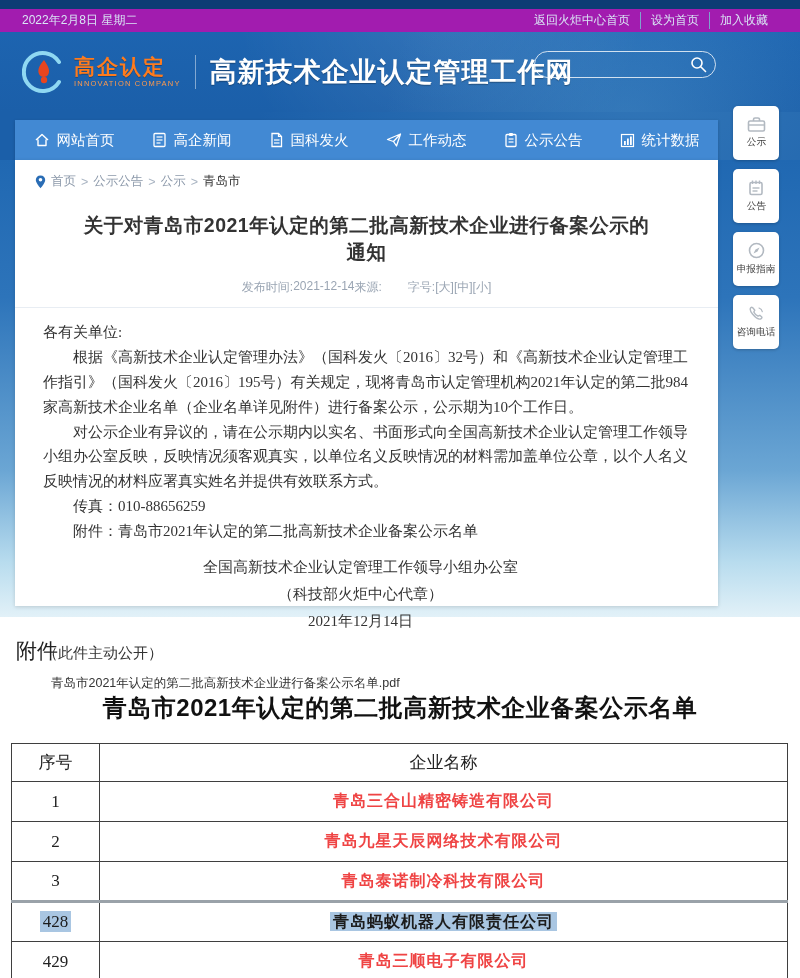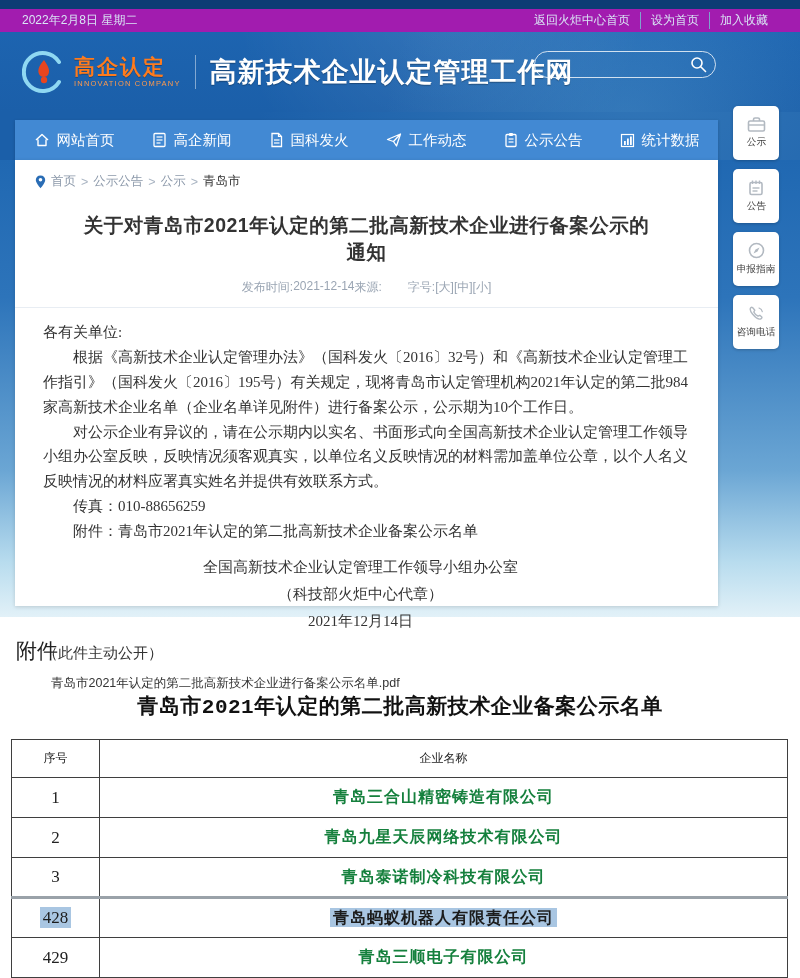--- a/index.html
+++ b/index.html
@@ -125,35 +125,35 @@
     font-size:12.5px; color:#333; margin:9px 0 0 36px; cursor:pointer; display:inline-block;
   }
 
   
   .attach-section { background:#fff; padding-top:20px; }
   .attach-label {
     font-family:"Liberation Serif","DejaVu Serif",serif;
     font-size:21px; color:#222; margin-left:16px;
   }
   .table-title {
-    text-align:center; font-family:Liberation Mono, monospace;
-    font-size:21px; font-weight:bold; color:#111; margin-top:27px; letter-spacing:.5px;
+    text-align:center; font-family:Liberation Sans, sans-serif;
+    font-size:24px; font-weight:bold; color:#111; margin-top:27px; letter-spacing:.5px;
   }
   table.roster {
     margin:19px 12px 0 11px; width:777px; border-collapse:collapse;
     font-family:"Liberation Serif","DejaVu Serif",serif;
   }
   table.roster th, table.roster td {
     border:1.6px solid #3f3f3f; text-align:center; vertical-align:middle;
   }
-  table.roster th { height:38px; font-size:12px; font-weight:normal; color:#222; }
+  table.roster th { height:38px; font-size:17px; font-weight:normal; color:#222; }
   table.roster td { height:40px; font-size:17px; color:#222; }
   .col-no { width:88px; }
   .co-name {
-    font-size:16px; font-weight:bold; color:#15803d;
+    font-size:16px; font-weight:bold; color:#ef4444;
     filter:blur(.4px); letter-spacing:1px;
   }
   tr.seam td { border-top:3px solid #9aa2a9; }
   tr.hl td .hl-bg { background:#a9c6e2; color:#1c1c1c; padding:1px 3px; }
   tr.hl .co-name { color:#1c1c1c; filter:none; font-weight:bold; }
 </style>
 </head>
 <body>
 
 <div class="topstrip"></div>

